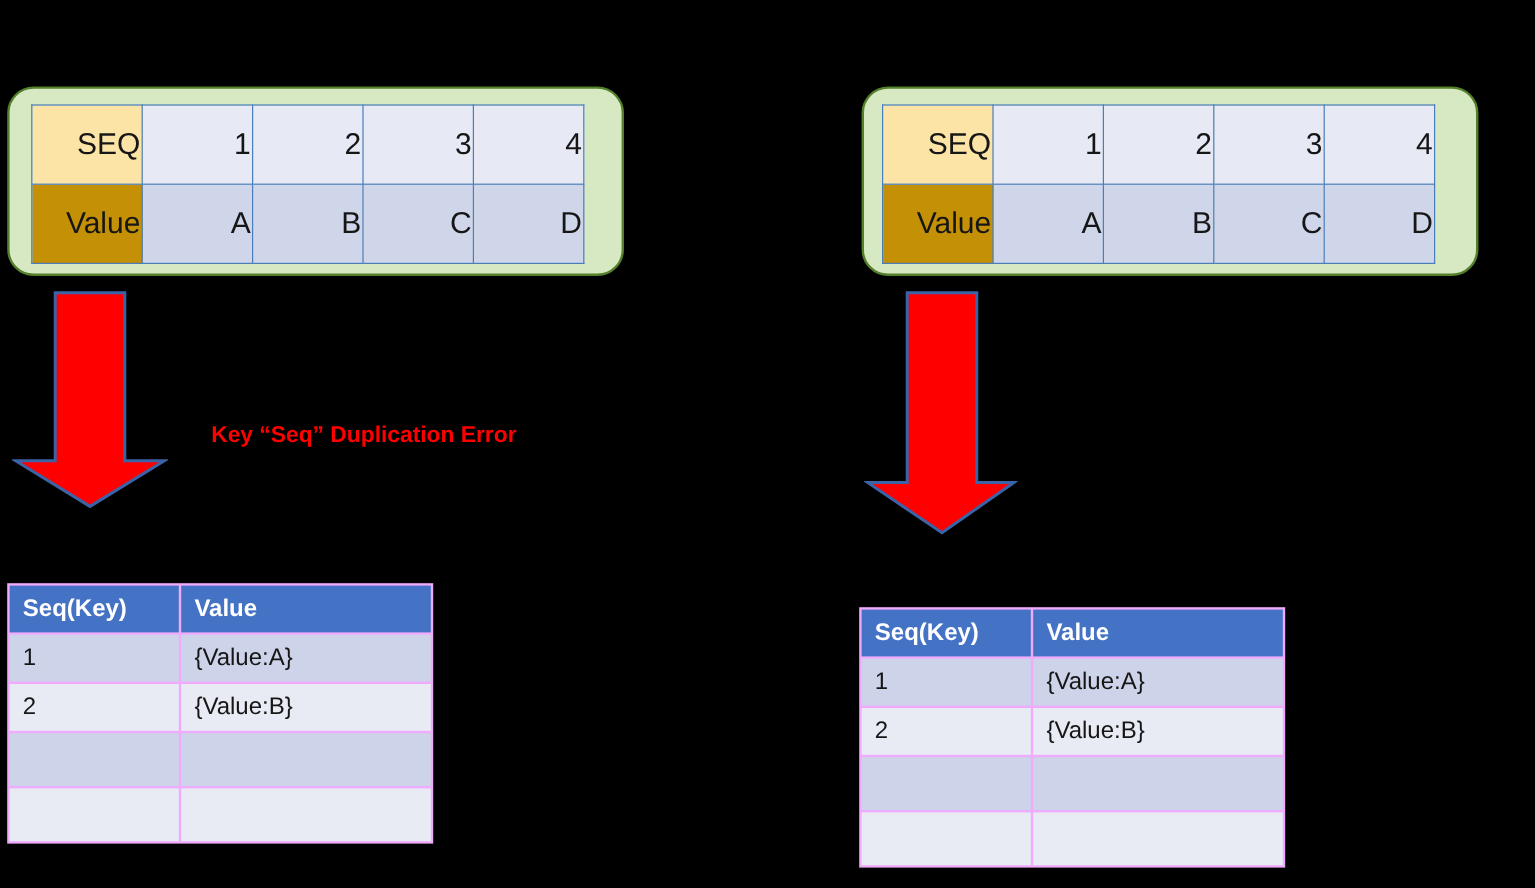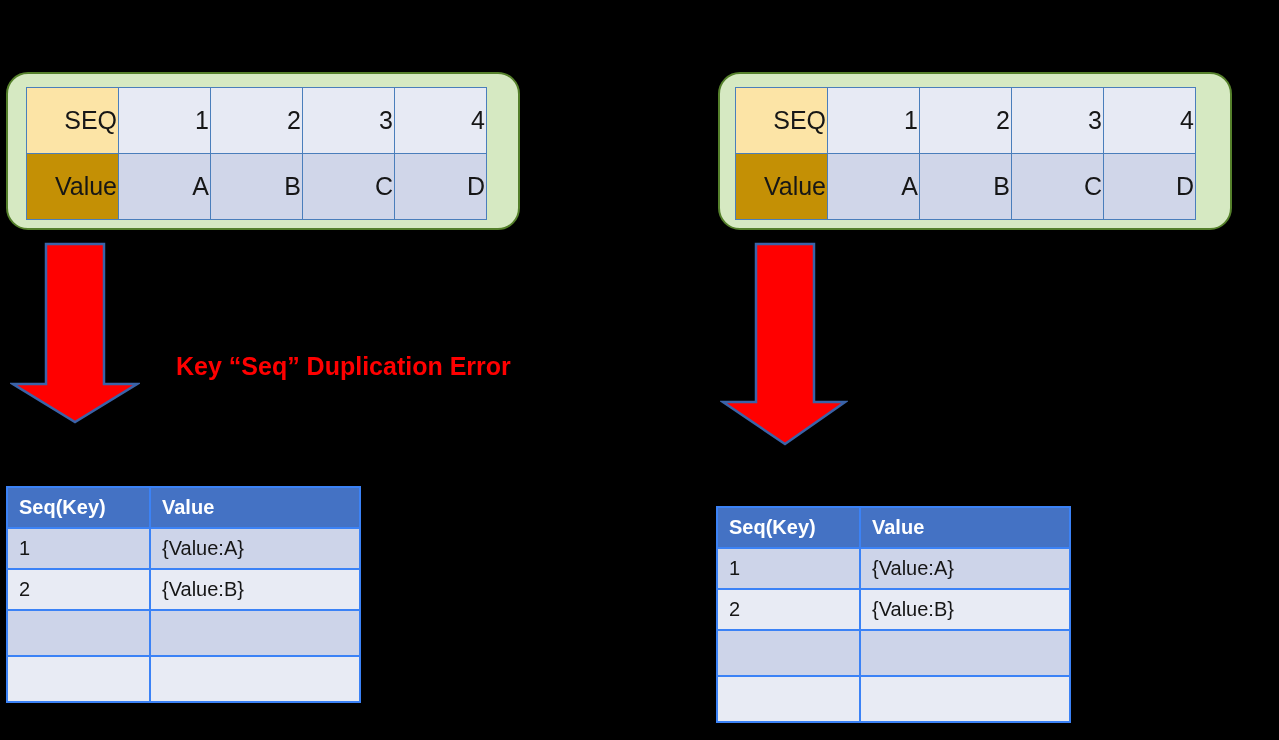--- a/index.html
+++ b/index.html
@@ -59,34 +59,34 @@
   }
   .arrow.left  { left: 10px;  top: 242px; width: 130px; height: 182px; }
   .arrow.right { left: 720px; top: 242px; width: 128px; height: 204px; }
 
   
   .error-label {
     position: absolute;
     left: 176px;
     top: 352px;
     color: #FF0000;
-    font-size: 25px;
+    font-size: 19px;
     font-weight: bold;
     font-family: "Liberation Sans", sans-serif;
     white-space: nowrap;
     letter-spacing: 0px;
   }
 
   
   .kv-table {
     position: absolute;
     border-collapse: separate;
     border-spacing: 2px;
     table-layout: fixed;
-    background: #3b82f6;
+    background: #f0abfc;
   }
   .kv-table.left  { left: 6px;   top: 486px; width: 351px; }
   .kv-table.right { left: 716px; top: 506px; width: 351px; }
 
   .kv-table col.k-col { width: 141px; }
   .kv-table col.v-col { width: 208px; }
 
   .kv-table th {
     background: #4472C4;
     color: #FFFFFF;

